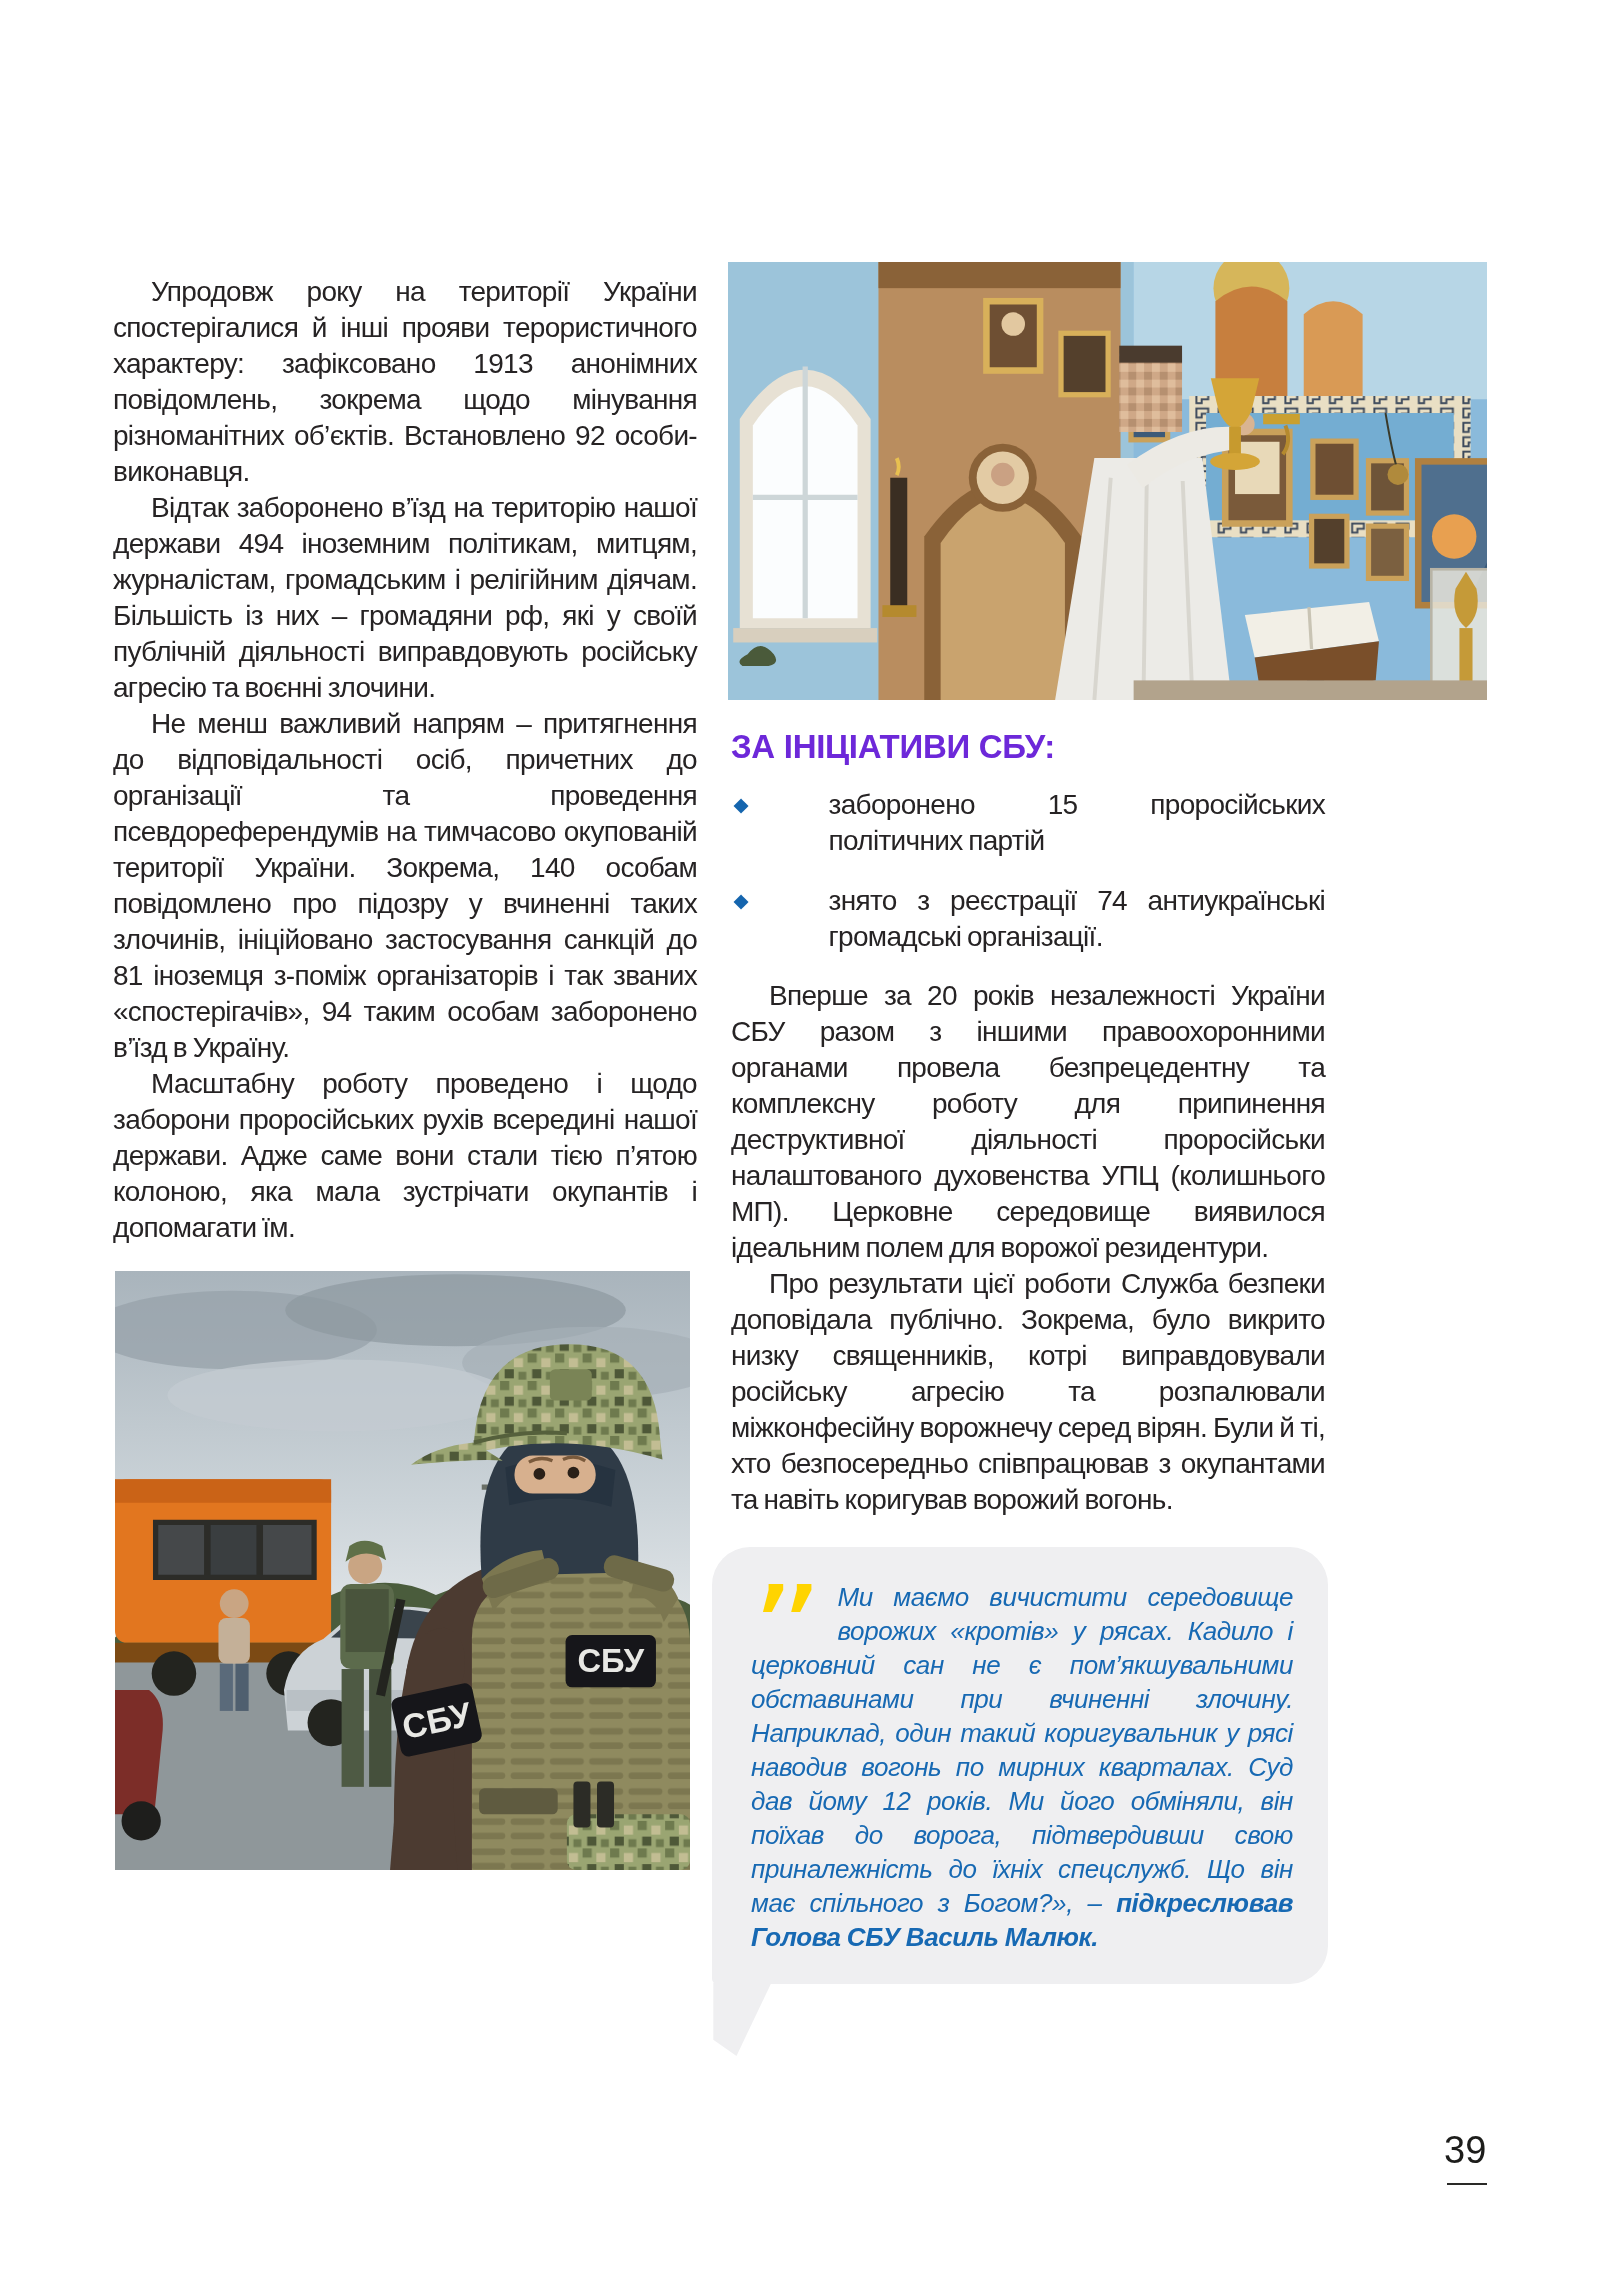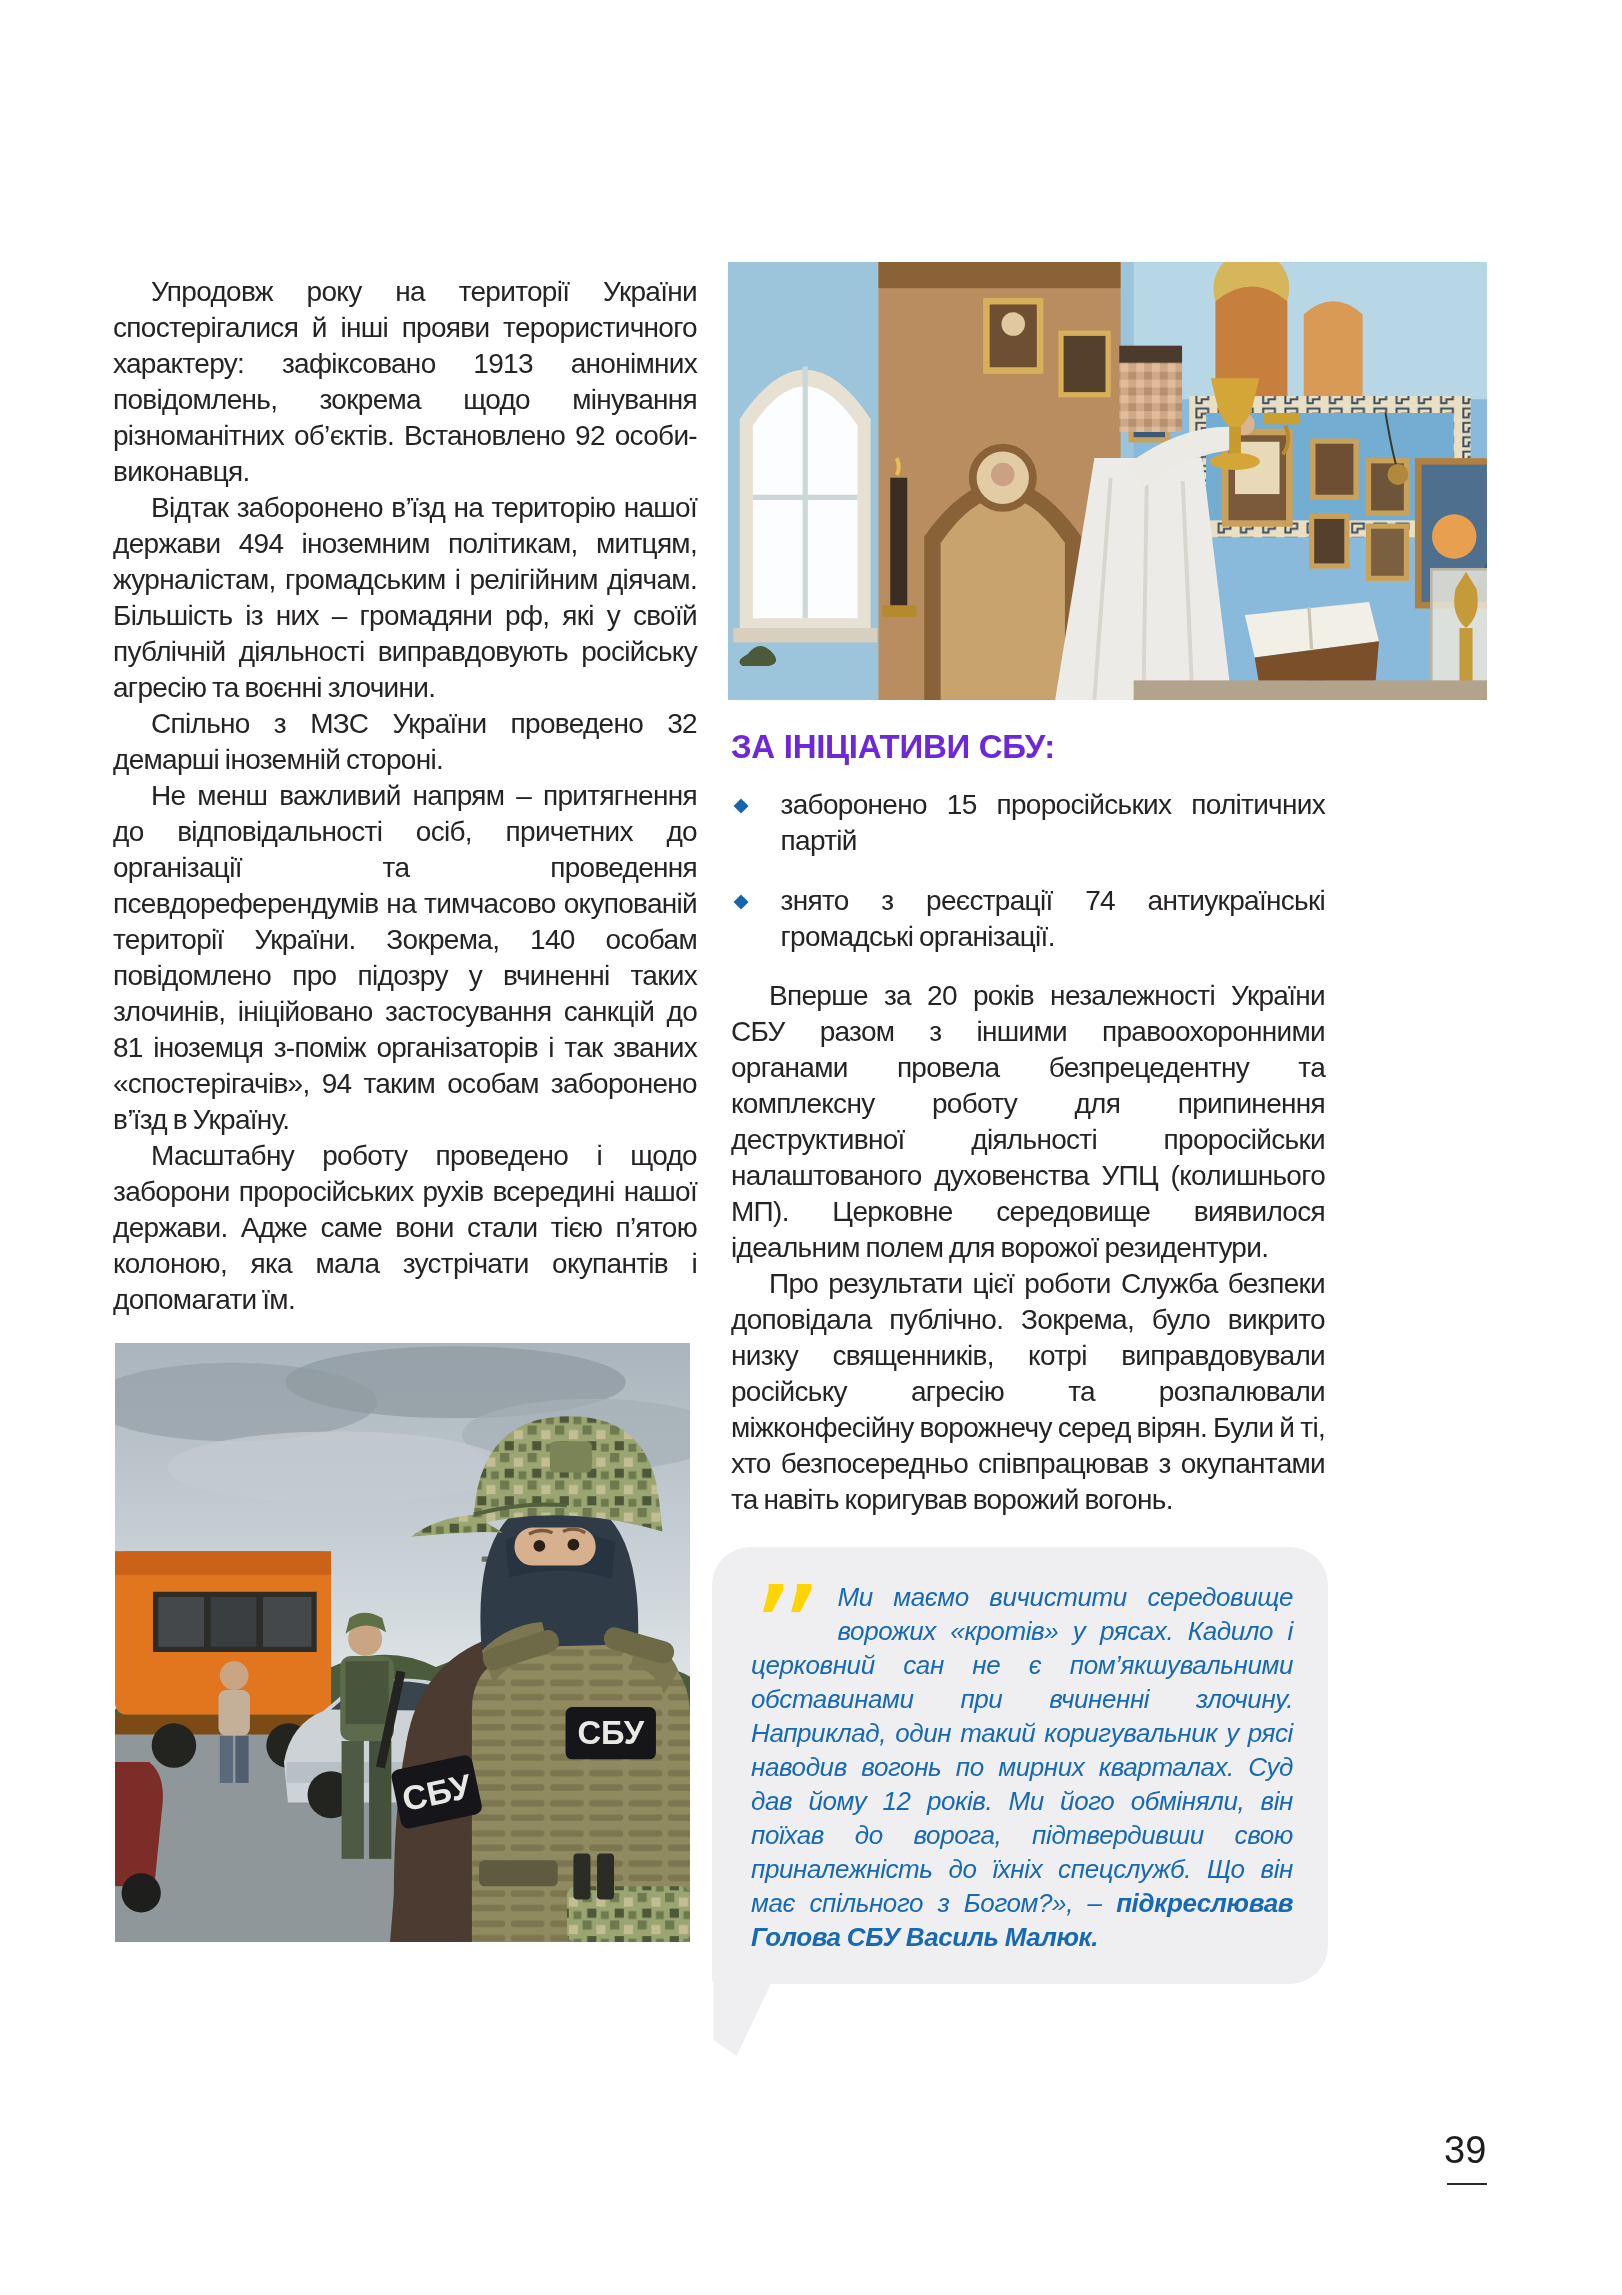--- a/index.html
+++ b/index.html
@@ -24,20 +24,21 @@
   }
   ul.bullets{list-style:none;margin:0 0 9.2px 0;padding:0;}
   ul.bullets li{display:flex;align-items:flex-start;margin:0 0 23.6px 0;}
   .bullet-diamond{
     flex:0 0 auto;color:#1565ae;font-size:19.6px;line-height:36px;width:47px;
     font-family:"DejaVu Sans",sans-serif;text-align:left;padding-left:2.6px;
   }
   .bullet-text{
     flex:1 1 auto;font-size:28px;line-height:36px;letter-spacing:-0.7px;word-spacing:-1.3px;
     text-align:justify;
+    margin-left:48px;
   }
   
   #quote-block{
     position:relative;margin:29px 0 0 -19px;width:616px;box-sizing:border-box;
     background:#efeff1;border-radius:38px;border-bottom-left-radius:5.2px;
     padding:33px 35px 30px 39px;
   }
   #quote-tail{
     position:absolute;left:1.3px;top:calc(100% - 1.3px);width:58px;height:73px;background:#efeff1;
     -webkit-clip-path:polygon(0 0,100% 0,40% 100%,0 78%);clip-path:polygon(0 0,100% 0,40% 100%,0 78%);
@@ -211,21 +212,20 @@
       <path d="M1112 500 l16 -26 16 26 q8 40 -16 60 q-24 -20 -16 -60Z" fill="#c59a38"></path>
       <rect x="1118" y="560" width="20" height="90" fill="#c59a38"></rect>
     </g>
 
     <rect x="620" y="640" width="590" height="30" fill="#b2a38c"></rect>
   </svg>
 
   <div id="left-col" class="col">
     <p class="body-par">Упродовж року на території України спостерігалися й інші прояви терористичного характеру: зафіксовано 1913 анонімних повідомлень, зокрема щодо мінування різноманітних об’єктів. Встановлено 92 особи-виконавця.</p>
     <p class="body-par">Відтак заборонено в’їзд на територію нашої держави 494 іноземним політикам, митцям, журналістам, громадським і релігійним діячам. Більшість із них – громадяни рф, які у своїй публічній діяльності виправдовують російську агресію та воєнні злочини.</p>
-    <p class="body-par">Спільно з МЗС України проведено 32 демарші іноземній стороні.</p>
     <p class="body-par">Не менш важливий напрям – притягнення до відповідальності осіб, причетних до організації та проведення псевдореферендумів на тимчасово окупованій території України. Зокрема, 140 особам повідомлено про підозру у вчиненні таких злочинів, ініційовано застосування санкцій до 81 іноземця з-поміж організаторів і так званих «спостерігачів», 94 таким особам заборонено в’їзд в Україну.</p>
     <p class="body-par">Масштабну роботу проведено і щодо заборони проросійських рухів всередині нашої держави. Адже саме вони стали тією п’ятою колоною, яка мала зустрічати окупантів і допомагати їм.</p>
 
     <svg id="checkpoint-photo" width="575" height="599" viewBox="0 0 878 915" preserveAspectRatio="none" aria-hidden="true">
       <defs>
         <linearGradient id="sky" x1="0" y1="0" x2="0" y2="1">
           <stop offset="0" stop-color="#a9b4bc"></stop>
             <stop offset="0.6" stop-color="#ccd4d9"></stop>
             <stop offset="1" stop-color="#e8ebed"></stop>
         </linearGradient>

